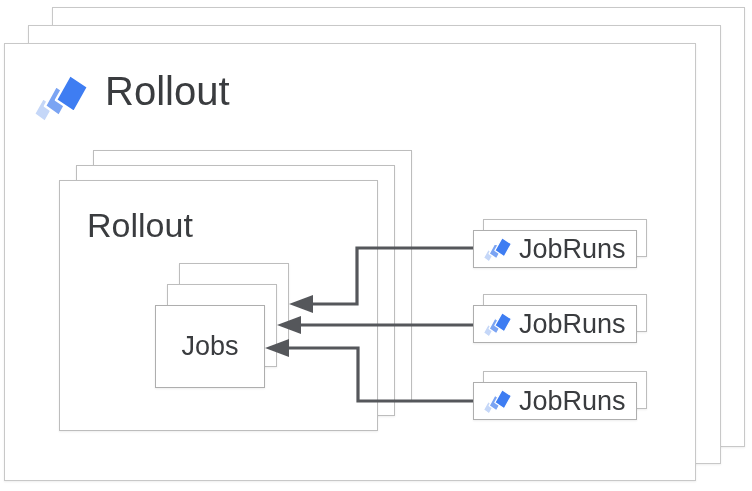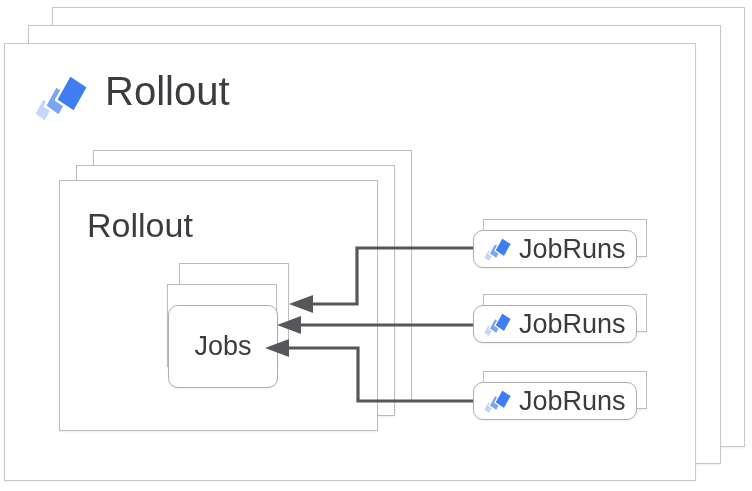--- a/index.html
+++ b/index.html
@@ -14,21 +14,21 @@
     padding-left: 26px;
   }
   .rect {
     position: absolute;
     background: #ffffff;
     border: 1.5px solid #c8c8c8;
     box-sizing: border-box;
     box-shadow: 0 1px 2px rgba(0,0,0,0.07);
   }
   .inner-border { border-color: #bdbdbd; }
-  .front-box    { border-color: #aeaeae; border-radius: 10px; }
+  .front-box    { border-color: #aeaeae; }
 
   
   .rollout-back2 { left: 52px; top: 7px;  width: 693px; height: 440px; }
   .rollout-back1 { left: 28px; top: 25px; width: 693px; height: 439px; }
   .rollout-front { left: 4px;  top: 43px; width: 692px; height: 438px; }
 
   
   .rollout-icon  { position: absolute; left: 33px; top: 70px; width: 58px; height: 54px; }
   .rollout-title { position: absolute; left: 105px; top: 69px; font-size: 40px; line-height: 1.1; }
 
@@ -38,21 +38,20 @@
   .phases-front { left: 59px; top: 180px; width: 319px; height: 251px; }
   .phases-title { position: absolute; left: 87px; top: 207px; font-size: 34px; line-height: 1.1; }
 
   
   .jobs-back2 { left: 179px; top: 263px; width: 110px; height: 83px; }
   .jobs-back1 { left: 167px; top: 284px; width: 110px; height: 83px; }
   .jobs-front {
     left: 155px; top: 305px; width: 110px; height: 83px;
     display: flex; align-items: center; justify-content: center;
     font-size: 27px;
-    margin-left: 13px;
   }
 
   
   .jr-back  { position: absolute; width: 164px; height: 38px; }
   .jr-front {
     position: absolute; left: 473px; width: 164px; height: 38px;
     display: flex; align-items: center; padding-left: 9px; gap: 6px;
     font-size: 27px;
   }
   .jr1-back  { left: 483px; top: 219px; }

